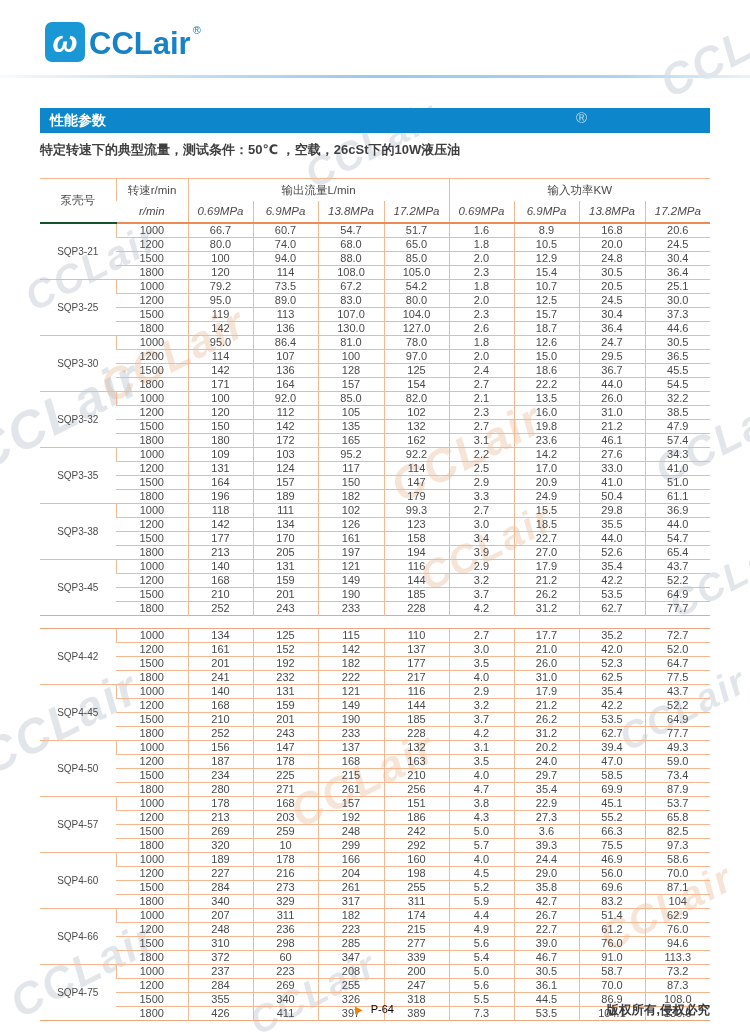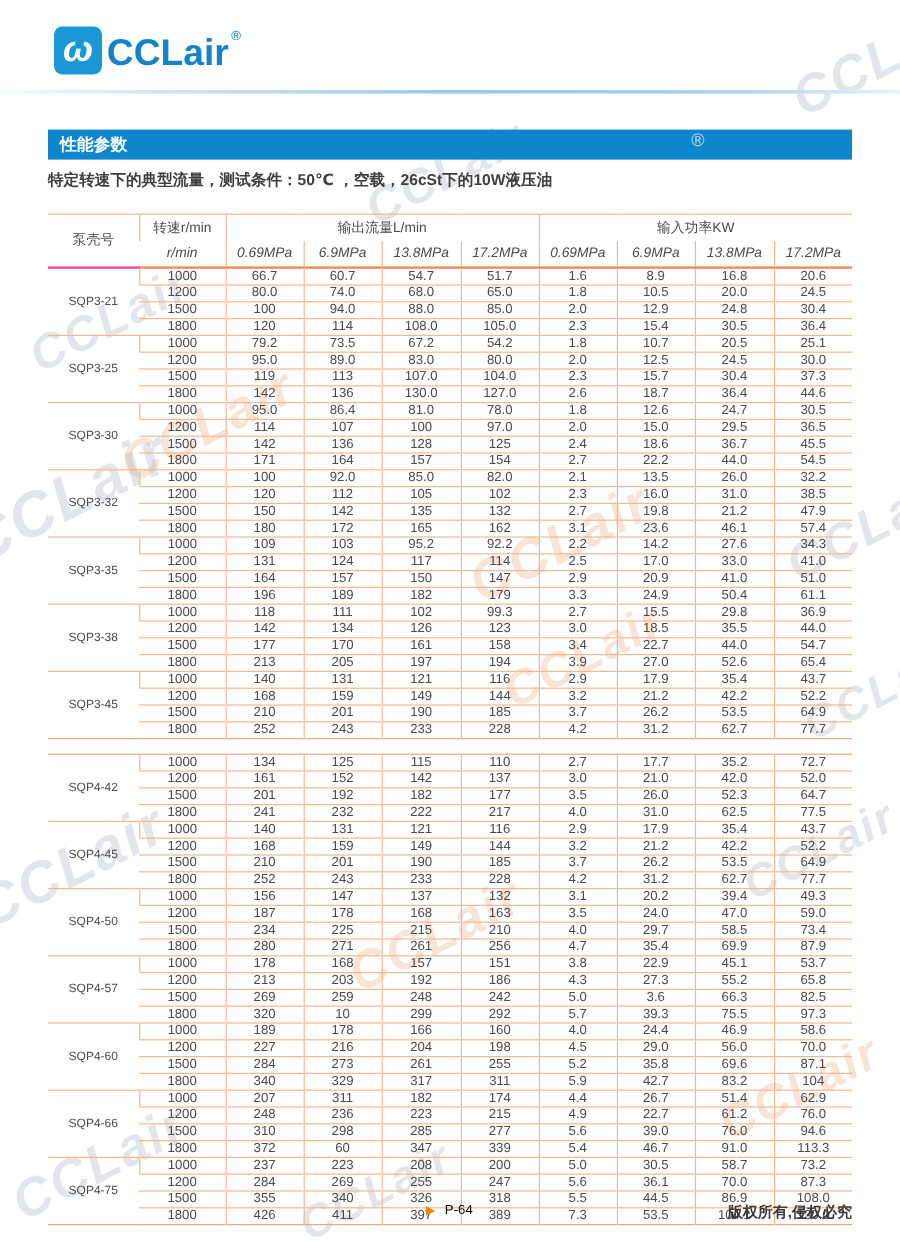--- a/index.html
+++ b/index.html
@@ -38,21 +38,21 @@
     font-weight:normal; text-align:center; vertical-align:middle;
     font-size:11px; color:#4a4a4a; padding:0; height:13px; line-height:13px;
     border-left:1px solid #f6b68f; border-top:1px solid #f6b68f;
     overflow:hidden; white-space:nowrap;
   }
   th { font-size:11.5px; height:22px; line-height:14px; }
   td:first-child, th:first-child { border-left:none; }
   tr.sub th { border-top:none;font-style:italic; }
   th.grp { border-bottom:none;margin-left:12px; }
   thead tr.sub th { border-bottom:2px solid #ef8a55; }
-  th.pumph { border-bottom:2px solid #ec4899; }
+  th.pumph { border-bottom:2px solid #14532d; }
   tbody tr:first-child td { border-top:none; }
   table.t2 tbody tr:first-child td { border-top:1px solid #f0a57f; }
   tbody { border-bottom:1px solid #f0a57f; }
   td.pump { font-size:10px; }
   
   .pagefoot { position:absolute; left:0; top:1001px; width:750px; height:20px; z-index:2; }
   .page-ind { position:absolute; left:355px; top:2px; display:flex; align-items:center; }
   .tri { color:#f08300; font-size:10px; margin-right:8px; }
   .pageno { color:#000000; font-size:11px; }
   .copyright { position:absolute; right:40px; top:1px; color:#3a3a3a; font-size:12.5px; font-weight:bold; }

